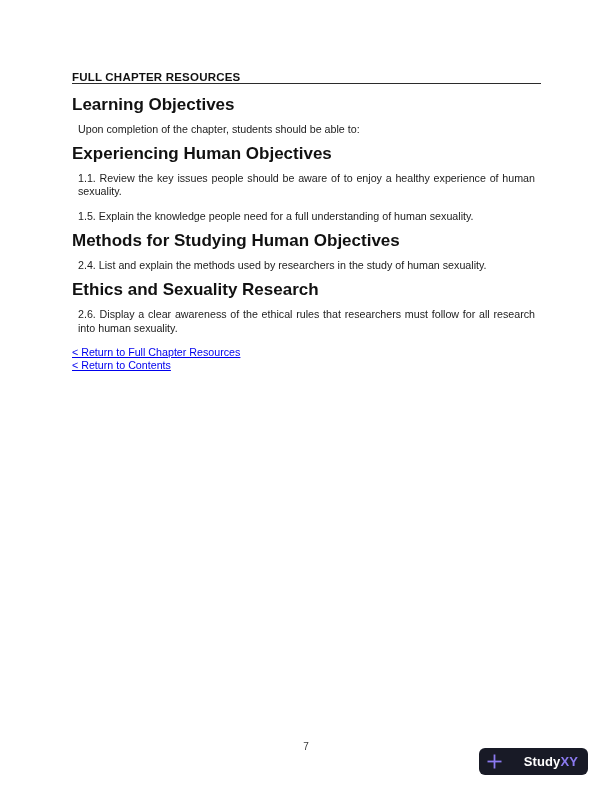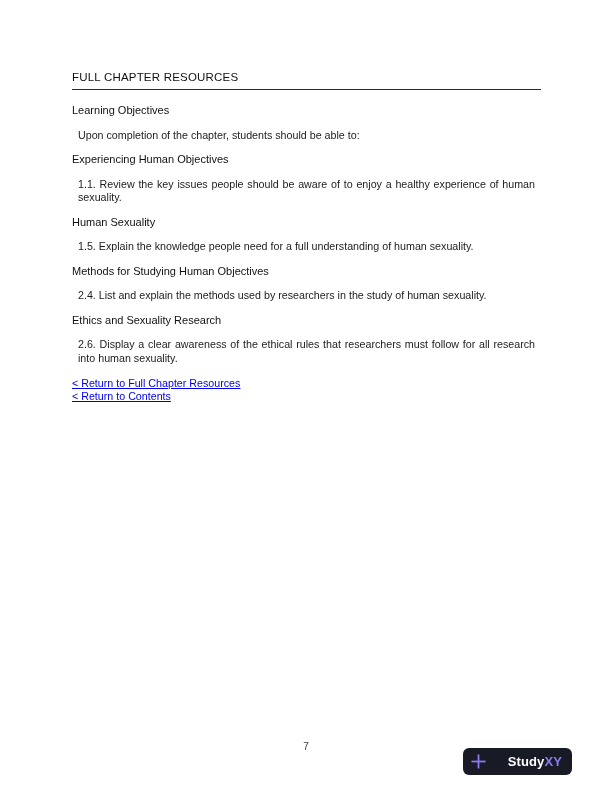--- a/index.html
+++ b/index.html
@@ -16,30 +16,29 @@
     background: #ffffff;
     overflow: hidden;
   }
   .content {
     position: absolute;
     left: 72px; top: 71px;
     width: 469px;
   }
   .doc-title {
     font-size: 11.5px;
-    font-weight: normal;
+    font-weight: bold;
     letter-spacing: 0.2px;
     color: #111111;
-    padding-bottom: 6px;
     border-bottom: 1.5px solid #2b2b2b;
     margin: 0;
   }
   .sec-heading {
-    font-size: 11px;
-    font-weight: normal;
+    font-size: 17px;
+    font-weight: bold;
     color: #111111;
     margin: 9px 0;
     line-height: 13.5px;
   }
   .para {
     font-size: 10.7px;
     line-height: 13.6px;
     margin: 11px 6px;
     text-align: justify;
   }
@@ -58,21 +57,21 @@
   .page-number {
     position: absolute;
     left: 0; bottom: 40px;
     width: 100%;
     text-align: center;
     font-size: 10px;
     color: #3a3a3a;
   }
   .logo-badge {
     position: absolute;
-    right: 40px; bottom: 17px;
+    right: 24px; bottom: 17px;
     height: 27px;
     padding: 0 10px 0 8px;
     background: #181a26;
     border-radius: 6px;
     display: flex;
     align-items: center;
     gap: 22px;
   }
   .logo-plus { width: 15px; height: 15px; display: block; }
   .logo-word {
@@ -92,21 +91,20 @@
 
     <h1 class="doc-title">FULL CHAPTER RESOURCES</h1>
 
     <h2 class="sec-heading first-after-rule">Learning Objectives</h2>
 
     <p class="para">Upon completion of the chapter, students should be able to:</p>
 
     <h2 class="sec-heading">Experiencing Human Objectives</h2>
     <p class="para">1.1. Review the key issues people should be aware of to enjoy a healthy experience of human sexuality.</p>
 
-    <h2 class="sec-heading">Human Sexuality</h2>
     <p class="para">1.5. Explain the knowledge people need for a full understanding of human sexuality.</p>
 
     <h2 class="sec-heading">Methods for Studying Human Objectives</h2>
     <p class="para">2.4. List and explain the methods used by researchers in the study of human sexuality.</p>
 
     <h2 class="sec-heading">Ethics and Sexuality Research</h2>
     <p class="para">2.6. Display a clear awareness of the ethical rules that researchers must follow for all research into human sexuality.</p>
 
     <div class="links">
       <a href="#">&lt; Return to Full Chapter Resources</a>

